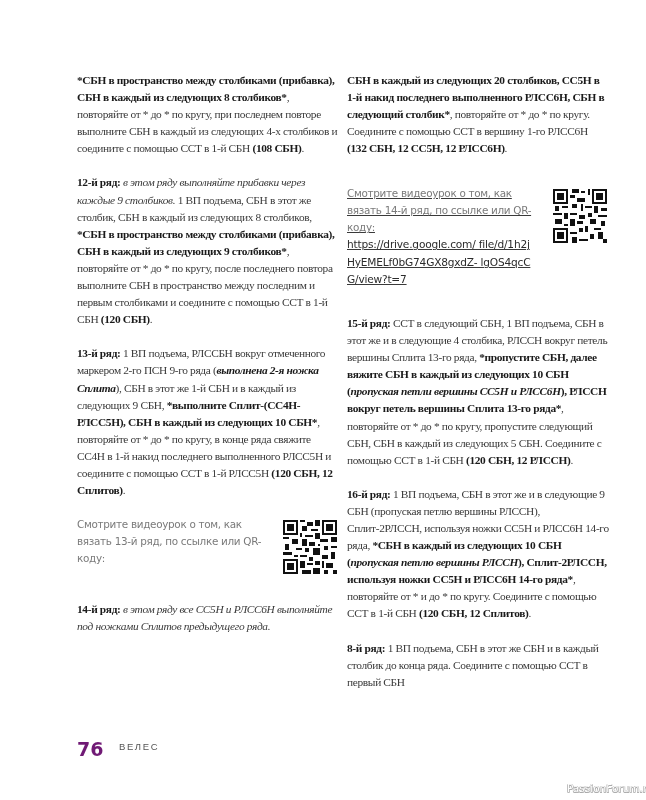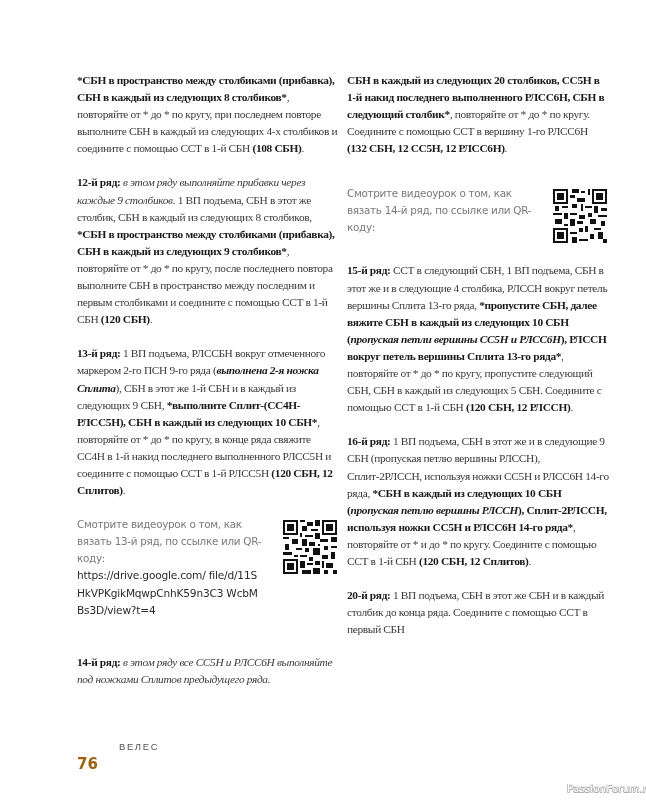--- a/index.html
+++ b/index.html
@@ -9,38 +9,37 @@
   .col-left { left: 77px; }
   .col-right { left: 347px; }
   .para { margin: 0 0 17px 0; text-align: left; font-family: Liberation Serif, serif; }
   .para b { font-weight: bold; color: #1a1a1a; }
   .para i { font-style: italic; margin-top: 48px; }
   .para .lbl { font-weight: bold; color: #1a1a1a; }
   .video { position: relative; font-family: "DejaVu Sans", "Liberation Sans", sans-serif; margin: 0 0 17px 0; }
   .video .note { font-size: 10.4px; line-height: 17px; color: #7a7a7a; width: 185px; letter-spacing: -0.3px; }
   .video .url { font-size: 10.6px; line-height: 17.5px; color: #2b2b2b; width: 185px; word-break: break-all; letter-spacing: -0.2px; }
   .qr { position: absolute; right: 2px; top: 4px; width: 54px; height: 54px; }
-  .footer-page { position: absolute; left: 77px; top: 738px; font-family: "DejaVu Sans", "Liberation Sans", sans-serif; font-weight: bold; font-size: 15px; color: #a16207; margin-top: 17px; }
+  .footer-page { position: absolute; left: 77px; top: 738px; font-family: "DejaVu Sans", "Liberation Sans", sans-serif; font-weight: bold; font-size: 19px; color: #701a75; }
   .footer-mag { position: absolute; left: 119px; top: 741px; font-family: Liberation Sans, sans-serif; font-size: 9.5px; letter-spacing: 1.6px; color: #555; }
   .watermark { position: absolute; left: 567px; top: 782px; font-family: "DejaVu Sans", "Liberation Sans", sans-serif; font-size: 10.5px; color: #fff;
                text-shadow: -0.5px -0.5px 0 #aaa, 0.5px -0.5px 0 #aaa, -0.5px 0.5px 0 #aaa, 0.5px 0.5px 0 #aaa; }
 </style>
 </head>
 <body>
 
 <div class="col col-left">
   <p class="para"><b>*СБН в пространство между столбиками (прибавка), СБН в каждый из следующих 8 столбиков*</b><span>, повторяйте от * до * по кругу, при последнем повторе выполните СБН в каждый из следующих 4-х столбиков и соедините с помощью ССТ в 1-й СБН </span><b>(108 СБН)</b><span>.</span></p>
 
   <p class="para"><span class="lbl">12-й ряд: </span><i>в этом ряду выполняйте прибавки через каждые 9 столбиков.</i><span> 1 ВП подъема, СБН в этот же столбик, СБН в каждый из следующих 8 столбиков, </span><b>*СБН в пространство между столбиками (прибавка), СБН в каждый из следующих 9 столбиков*</b><span>, повторяйте от * до * по кругу, после последнего повтора выполните СБН в пространство между последним и первым столбиками и соедините с помощью ССТ в 1-й СБН </span><b>(120 СБН)</b><span>.</span></p>
 
   <p class="para"><span class="lbl">13-й ряд: </span><span>1 ВП подъема, РЛССБН вокруг отмеченного маркером 2-го ПСН 9-го ряда (</span><b><i>выполнена 2-я ножка Сплита</i></b><span>), СБН в этот же 1-й СБН и в каждый из следующих 9 СБН, </span><b>*выполните Сплит-(СС4Н-РЛСС5Н), СБН в каждый из следующих 10 СБН*</b><span>, повторяйте от * до * по кругу, в конце ряда свяжите СС4Н в 1-й накид последнего выполненного РЛСС5Н и соедините с помощью ССТ в 1-й РЛСС5Н </span><b>(120 СБН, 12 Сплитов)</b><span>.</span></p>
 
   <div class="video" style="margin-bottom:34px;">
     <div class="note">Смотрите видеоурок о том, как вязать 13-й ряд, по ссылке или QR-коду:</div>
-    <div class="url">https://drive.google.com/ file/d/11SHkVPKgikMqwpCnhK59n3C3 WcbMBs3D/view?t=4</div>
     <svg class="qr" viewBox="0 0 25 25" shape-rendering="crispEdges">
       <rect width="25" height="25" fill="#fff"></rect>
       <g fill="#111">
         <rect x="0" y="0" width="7" height="7"></rect>
           <rect x="1" y="1" width="5" height="5" fill="#fff"></rect>
           <rect x="2" y="2" width="3" height="3"></rect>
         <rect x="18" y="0" width="7" height="7"></rect>
           <rect x="19" y="1" width="5" height="5" fill="#fff"></rect>
           <rect x="20" y="2" width="3" height="3"></rect>
         <rect x="0" y="18" width="7" height="7"></rect>
@@ -85,22 +84,23 @@
       </g>
     </svg>
   </div>
 
   <p class="para"><span class="lbl">14-й ряд: </span><i>в этом ряду все СС5Н и РЛСС6Н выполняйте под ножками Сплитов предыдущего ряда.</i></p>
 </div>
 
 <div class="col col-right">
   <p class="para"><b>СБН в каждый из следующих 20 столбиков, СС5Н в 1-й накид последнего выполненного РЛСС6Н, СБН в следующий столбик*</b><span>, повторяйте от * до * по кругу. Соедините с помощью ССТ в вершину 1-го РЛСС6Н </span><b>(132 СБН, 12 СС5Н, 12 РЛСС6Н)</b><span>.</span></p>
 
-  <div class="video" style="margin-top:28px; margin-bottom:26px;">
+  <div class="video" style="margin-top:28px; margin-bottom:26px;text-decoration:underline;">
     <div class="note">Смотрите видеоурок о том, как вязать 14-й ряд, по ссылке или QR-коду:</div>
+    <div class="url">https://drive.google.com/ file/d/1h2jHyEMELf0bG74GX8gxdZ- lgOS4qcCG/view?t=7</div>
     <svg class="qr" viewBox="0 0 25 25" shape-rendering="crispEdges">
       <rect width="25" height="25" fill="#fff"></rect>
       <g fill="#111">
         <rect x="0" y="0" width="7" height="7"></rect>
           <rect x="1" y="1" width="5" height="5" fill="#fff"></rect>
           <rect x="2" y="2" width="3" height="3"></rect>
         <rect x="18" y="0" width="7" height="7"></rect>
           <rect x="19" y="1" width="5" height="5" fill="#fff"></rect>
           <rect x="20" y="2" width="3" height="3"></rect>
         <rect x="0" y="18" width="7" height="7"></rect>
@@ -140,19 +140,19 @@
           <rect x="12" y="23" width="4" height="1"></rect>
           <rect x="23" y="23" width="2" height="2"></rect>
       </g>
     </svg>
   </div>
 
   <p class="para"><span class="lbl">15-й ряд: </span><span>ССТ в следующий СБН, 1 ВП подъема, СБН в этот же и в следующие 4 столбика, РЛССН вокруг петель вершины Сплита 13-го ряда, </span><b>*пропустите СБН, далее вяжите СБН в каждый из следующих 10 СБН (</b><b><i>пропуская петли вершины СС5Н и РЛСС6Н</i></b><b>), РЛССН вокруг петель вершины Сплита 13-го ряда*</b><span>, повторяйте от * до * по кругу, пропустите следующий СБН, СБН в каждый из следующих 5 СБН. Соедините с помощью ССТ в 1-й СБН </span><b>(120 СБН, 12 РЛССН)</b><span>.</span></p>
 
   <p class="para"><span class="lbl">16-й ряд: </span><span>1 ВП подъема, СБН в этот же и в следующие 9 СБН (пропуская петлю вершины РЛССН), Сплит-2РЛССН, используя ножки СС5Н и РЛСС6Н 14-го ряда, </span><b>*СБН в каждый из следующих 10 СБН (</b><b><i>пропуская петлю вершины РЛССН</i></b><b>), Сплит-2РЛССН, используя ножки СС5Н и РЛСС6Н 14-го ряда*</b><span>, повторяйте от * и до * по кругу. Соедините с помощью ССТ в 1-й СБН </span><b>(120 СБН, 12 Сплитов)</b><span>.</span></p>
 
-  <p class="para"><span class="lbl">20-й ряд: </span><span>1 ВП подъема, СБН в этот же СБН и в каждый столбик до конца ряда. Соедините с помощью ССТ в первый СБН </span></p>
+  <p class="para"><span class="lbl">8-й ряд: </span><span>1 ВП подъема, СБН в этот же СБН и в каждый столбик до конца ряда. Соедините с помощью ССТ в первый СБН </span></p>
 
 </div>
 
 <div class="footer-page">76</div>
 <div class="footer-mag">ВЕЛЕС</div>
 <div class="watermark">PassionForum.ru</div>
 
 </body></html>

